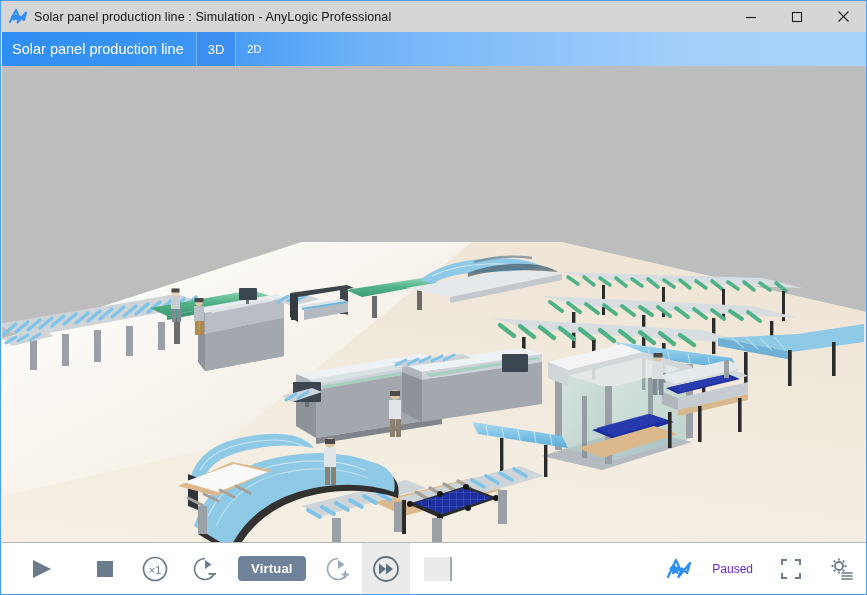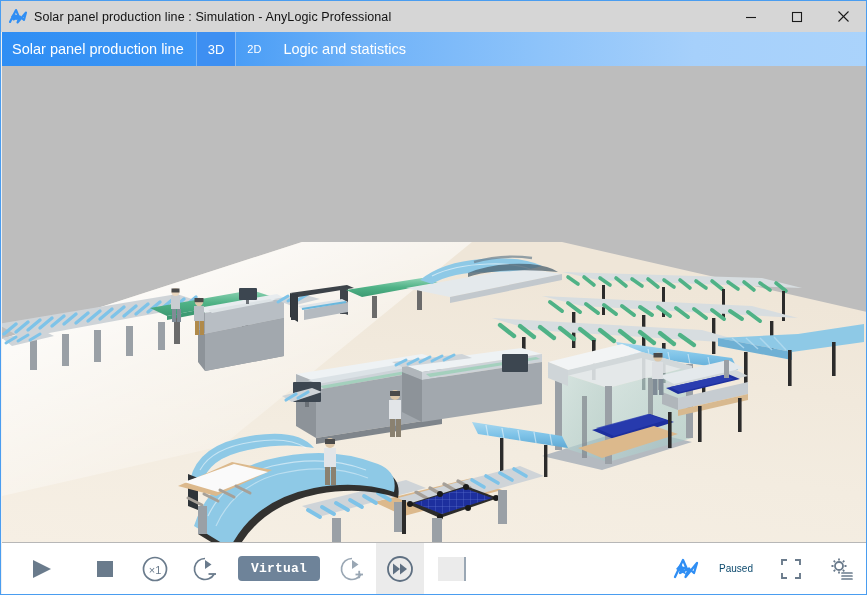--- a/index.html
+++ b/index.html
@@ -89,30 +89,29 @@
     color: #6a7b8c;
     box-sizing: border-box;
   }
   .tb-btn.active { background: #ebebeb; }
   #virtual-btn {
     background: #6e8399; color: #ffffff;
     font-size: 13px; font-weight: bold;
     padding: 5px 13px; border-radius: 4px;
     margin: 0 8px;
     letter-spacing: 0.2px;
-    font-family: Liberation Mono, monospace;
   }
   #progress-box {
     width: 26px; height: 24px;
     background: #ebebeb;
     border-right: 2px solid #9aa7b4;
     margin-left: 14px;
   }
   #status-text {
-    font-size: 10px; color: #0c4a6e;
+    font-size: 12px; color: #6d28d9;
     margin: 0 14px 0 10px; white-space: nowrap;
   }
   .spacer { flex: 1 1 auto; }
 </style>
 </head>
 <body>
 
 <div id="app">
 
   <div id="titlebar">
@@ -140,21 +139,20 @@
             <line x1="11.5" y1="1.5" x2="1.5" y2="11.5" stroke="#1a1a1a" stroke-width="1.1"></line>
           </svg>
       </div>
     </div>
   </div>
 
   <div id="tabbar">
     <div class="tab" id="tab-root">Solar panel production line</div>
     <div class="tab" id="tab-3d">3D</div>
     <div class="tab" id="tab-2d">2D</div>
-    <div class="tab" id="tab-logic">Logic and statistics</div>
   </div>
 
   <div id="viewport">
     <svg id="scene" viewBox="0 0 865 476">
       <defs>
         <linearGradient id="floorGrad" x1="0" y1="1" x2="0.35" y2="0">
           <stop offset="0%" stop-color="#f6efe4"></stop>
           <stop offset="45%" stop-color="#f3ece0"></stop>
           <stop offset="100%" stop-color="#efe6d8"></stop>
         </linearGradient>

